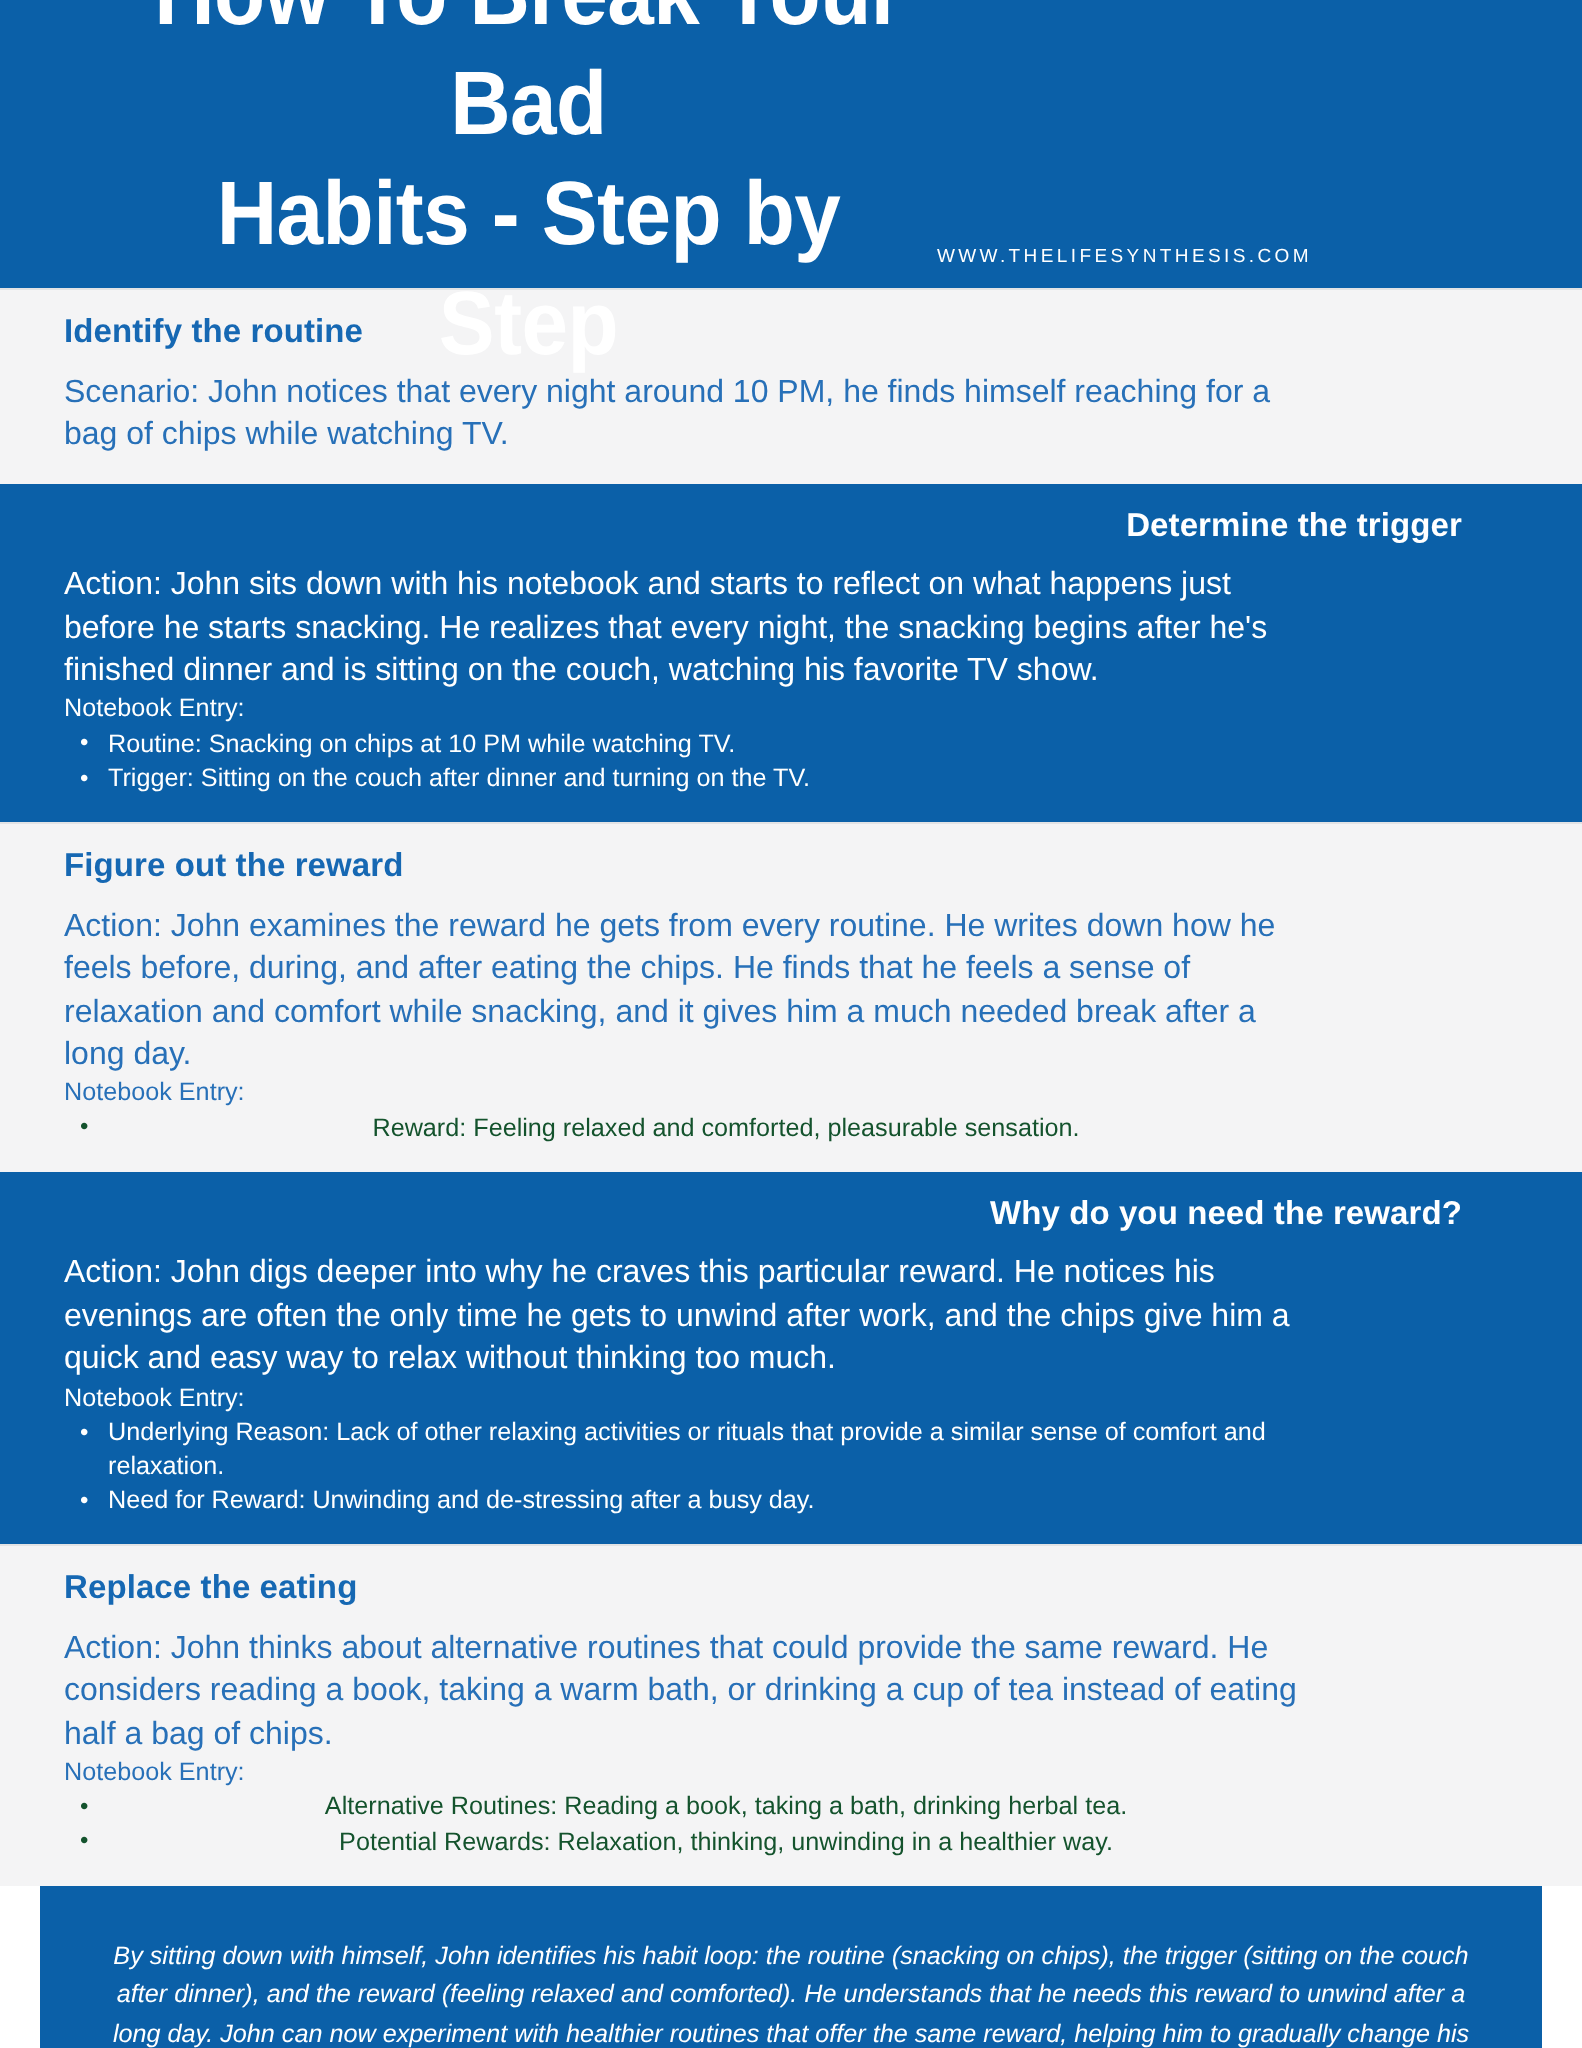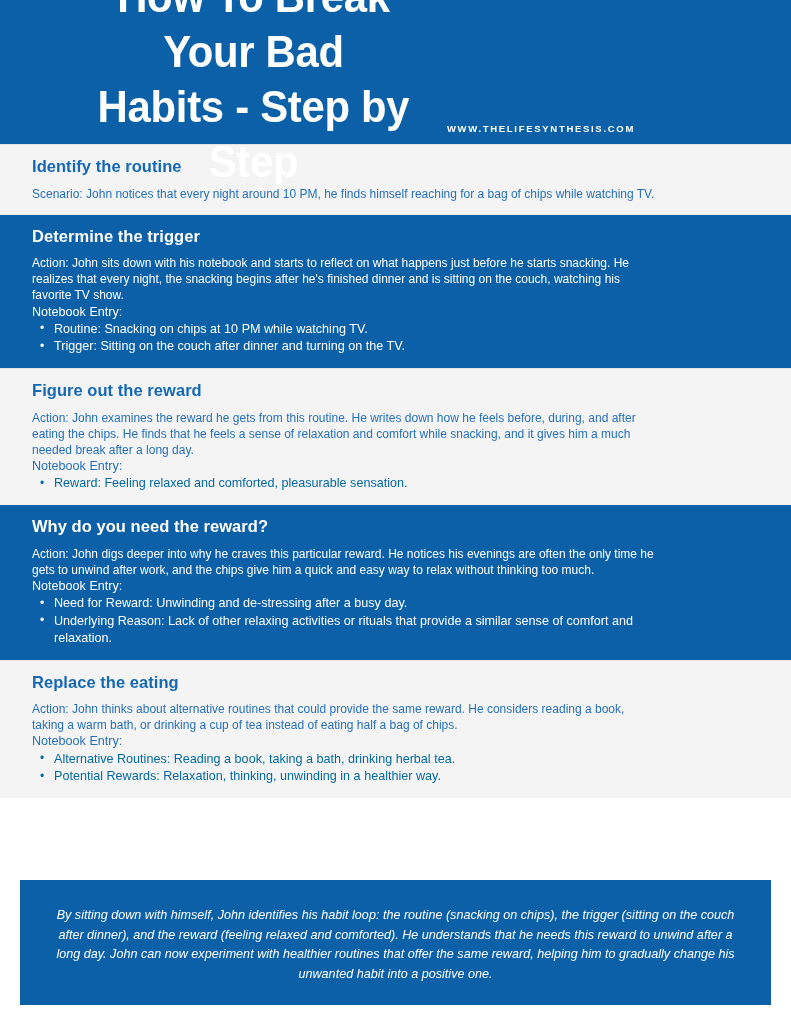--- a/index.html
+++ b/index.html
@@ -46,25 +46,25 @@
     text-align: center;
     letter-spacing: -0.3px;
     transform: scaleX(0.93);
     transform-origin: center top;
     white-space: pre-line;
   }
 
   .header-url {
     color: #ffffff;
     font-size: 9.5px;
-    font-weight: bold;
+    font-weight: normal;
     letter-spacing: 1.7px;
     margin-top: 11px;
     align-self: flex-end;
-    margin-right: 96px;
+    margin-right: 75px;
   }
 
   
   .sections {
     flex: 1 1 auto;
     display: flex;
     flex-direction: column;
   }
 
   .section {
@@ -84,24 +84,24 @@
   .section-heading {
     font-family: "Liberation Sans Narrow", "Liberation Sans", sans-serif;
     font-size: 16.5px;
     font-weight: bold;
     line-height: 1.25;
     margin-bottom: 9px;
     letter-spacing: 0.05px;
   }
 
   .section.light .section-heading { color: #1668b3; }
-  .section.dark  .section-heading { color: #ffffff; }
+  .section.dark  .section-heading { color: #ffffff; text-align: right; }
 
   .section-body {
-    font-size: 12px;
+    font-size: 16px;
     line-height: 1.34;
     max-width: 625px;
   }
 
   .section.light .section-body { color: #2770b8; }
   .section.dark  .section-body { color: #ffffff; }
 
   .notebook-label {
     font-size: 12.6px;
     line-height: 1.34;
@@ -110,21 +110,21 @@
   .section.light .notebook-label { color: #2770b8; }
   .section.dark  .notebook-label { color: #ffffff; }
 
   .notebook-list {
     list-style: none;
     font-size: 12.6px;
     line-height: 1.34;
     max-width: 640px;
   }
 
-  .section.light .notebook-list { color: #0369a1; }
+  .section.light .notebook-list { color: #14532d; text-align: center; }
   .section.dark  .notebook-list { color: #ffffff; }
 
   .notebook-list li {
     position: relative;
     padding-left: 22px;
     margin-top: 0.5px;
   }
 
   .notebook-list li::before {
     content: "\2022";
@@ -176,33 +176,33 @@
         <div class="section-heading">Determine the trigger</div>
         <div class="section-body">Action: John sits down with his notebook and starts to reflect on what happens just before he starts snacking. He realizes that every night, the snacking begins after he's finished dinner and is sitting on the couch, watching his favorite TV show.</div>
         <div class="notebook-label">Notebook Entry:</div>
         <ul class="notebook-list">
           <li>Routine: Snacking on chips at 10 PM while watching TV.</li>
           <li>Trigger: Sitting on the couch after dinner and turning on the TV.</li>
         </ul>
       </div>
       <div class="section light">
         <div class="section-heading">Figure out the reward</div>
-        <div class="section-body">Action: John examines the reward he gets from this routine. He writes down how he feels before, during, and after eating the chips. He finds that he feels a sense of relaxation and comfort while snacking, and it gives him a much needed break after a long day.</div>
+        <div class="section-body">Action: John examines the reward he gets from every routine. He writes down how he feels before, during, and after eating the chips. He finds that he feels a sense of relaxation and comfort while snacking, and it gives him a much needed break after a long day.</div>
         <div class="notebook-label">Notebook Entry:</div>
         <ul class="notebook-list">
           <li>Reward: Feeling relaxed and comforted, pleasurable sensation.</li>
         </ul>
       </div>
       <div class="section dark">
         <div class="section-heading">Why do you need the reward?</div>
         <div class="section-body">Action: John digs deeper into why he craves this particular reward. He notices his evenings are often the only time he gets to unwind after work, and the chips give him a quick and easy way to relax without thinking too much.</div>
         <div class="notebook-label">Notebook Entry:</div>
         <ul class="notebook-list">
+          <li>Underlying Reason: Lack of other relaxing activities or rituals that provide a similar sense of comfort and relaxation.</li>
           <li>Need for Reward: Unwinding and de-stressing after a busy day.</li>
-          <li>Underlying Reason: Lack of other relaxing activities or rituals that provide a similar sense of comfort and relaxation.</li>
         </ul>
       </div>
       <div class="section light">
         <div class="section-heading">Replace the eating</div>
         <div class="section-body">Action: John thinks about alternative routines that could provide the same reward. He considers reading a book, taking a warm bath, or drinking a cup of tea instead of eating half a bag of chips.</div>
         <div class="notebook-label">Notebook Entry:</div>
         <ul class="notebook-list">
           <li>Alternative Routines: Reading a book, taking a bath, drinking herbal tea.</li>
           <li>Potential Rewards: Relaxation, thinking, unwinding in a healthier way.</li>
         </ul>

